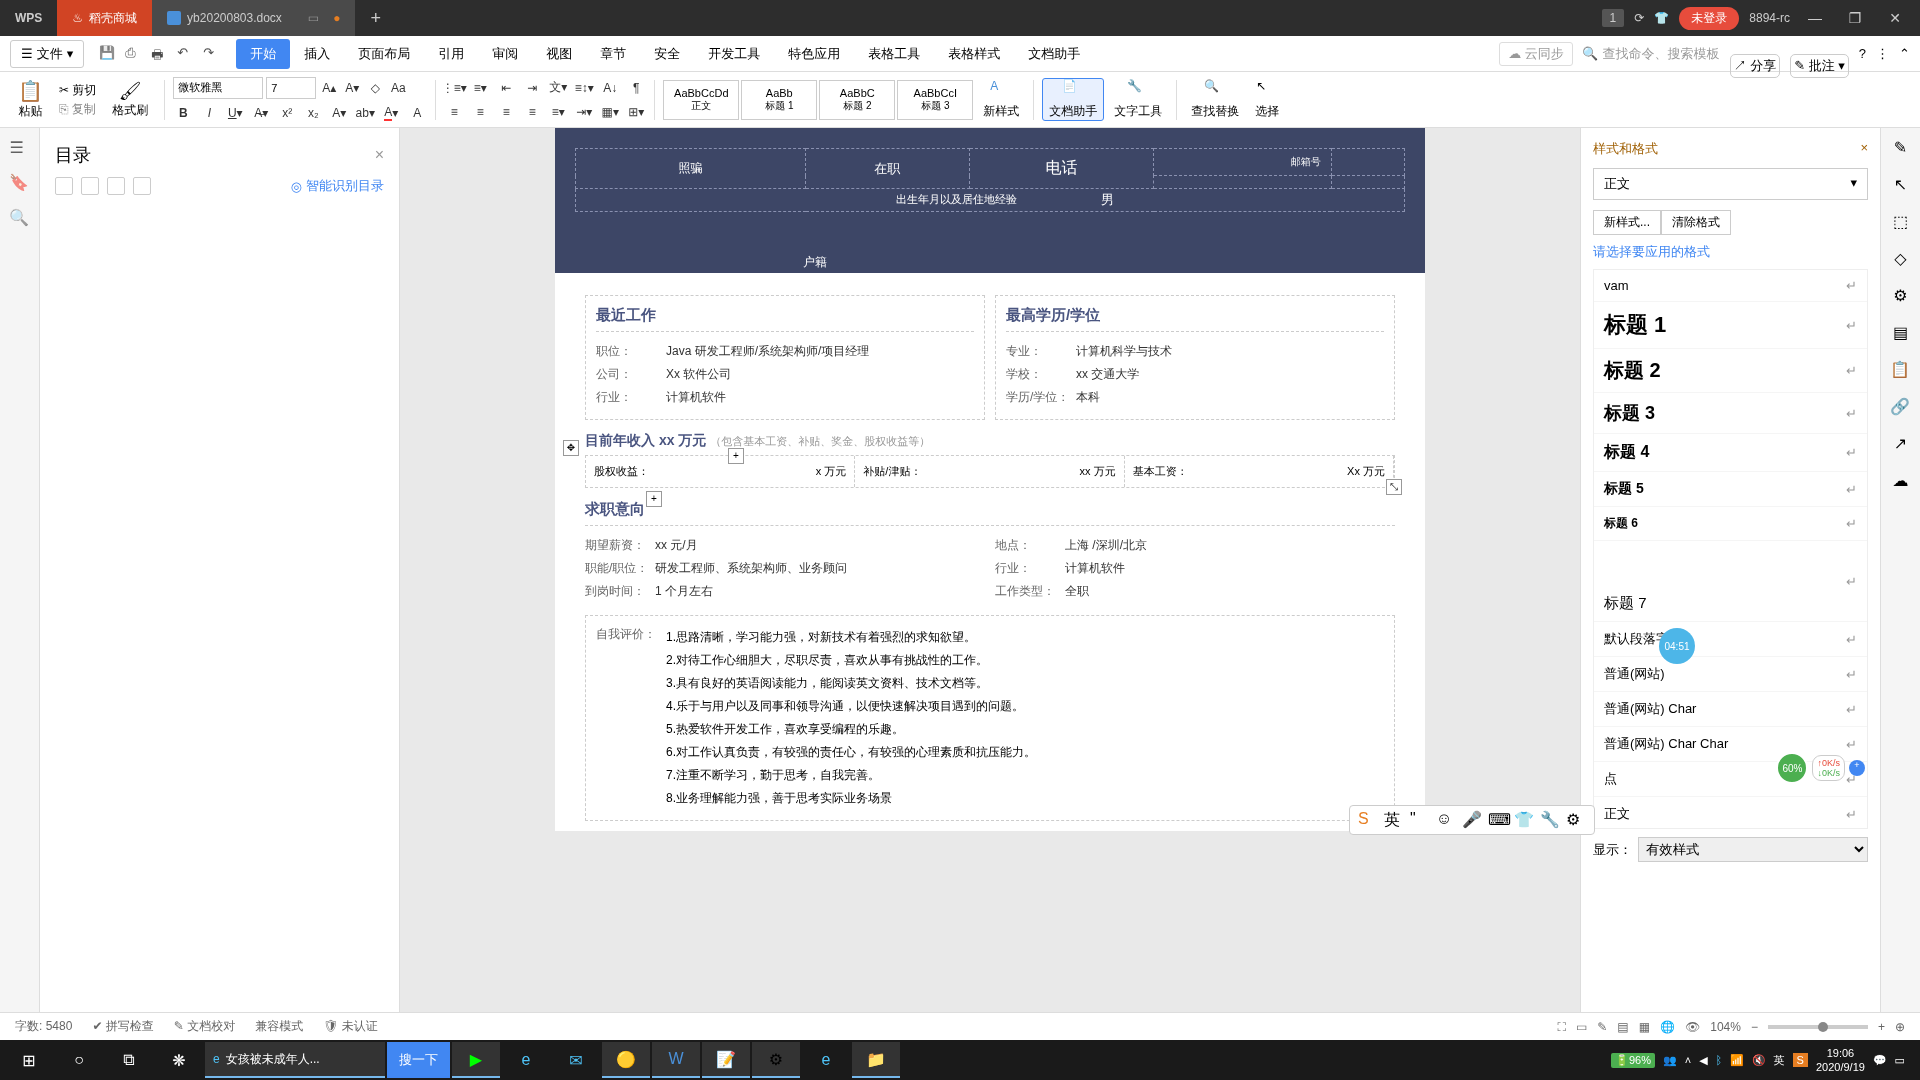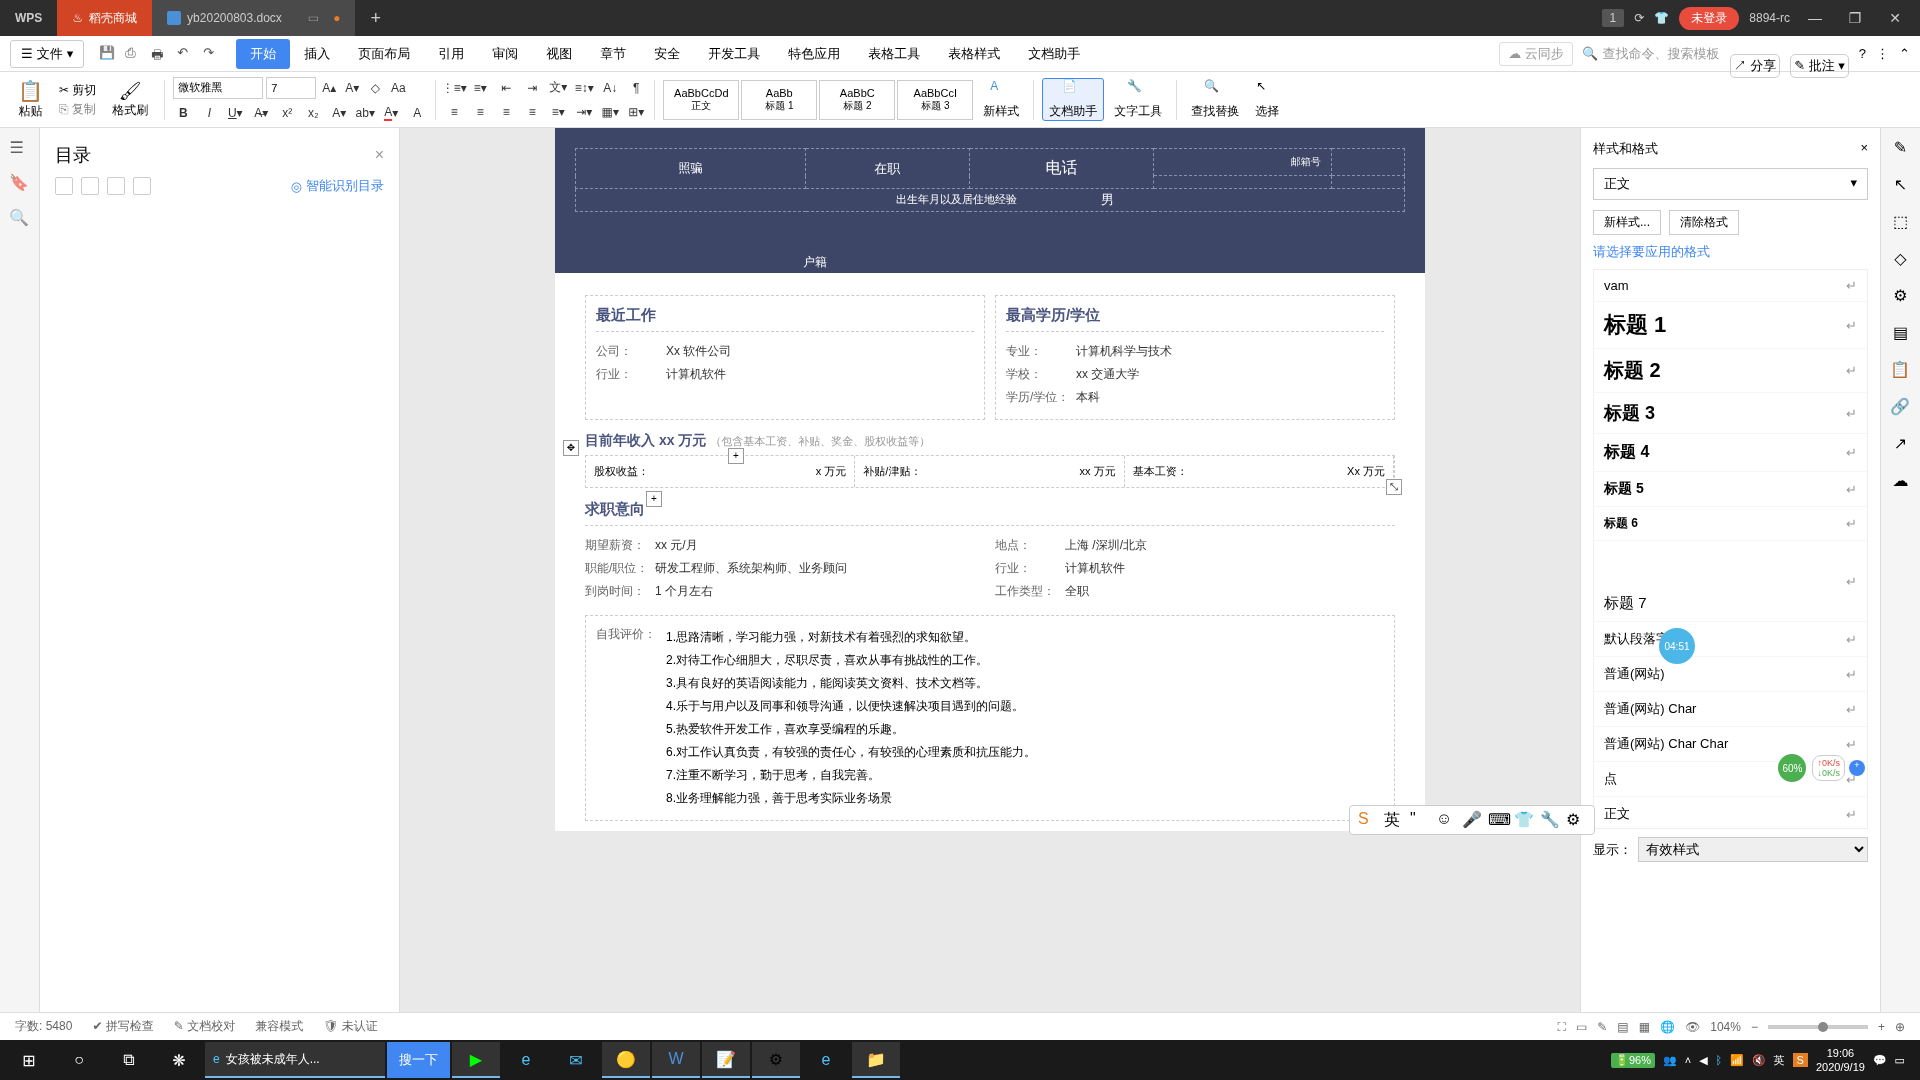--- a/index.html
+++ b/index.html
@@ -77,23 +77,23 @@
 .income-cell:last-child { border-right: none; }
 .table-handle { position: absolute; width: 16px; height: 16px; border: 1px solid #999; background: #fff; font-size: 10px; text-align: center; line-height: 14px; }
 .self-eval { border: 1px dashed #ccc; padding: 10px; font-size: 12px; display: flex; }
 .self-eval .label { width: 70px; color: #666; }
 .self-eval .lines { flex: 1; }
 .self-eval .lines div { padding: 3px 0; }
 
 .right-rail { width: 40px; background: #f5f5f5; border-left: 1px solid #ddd; display: flex; flex-direction: column; align-items: center; padding-top: 10px; gap: 18px; }
 
 .styles-panel { width: 300px; background: #fff; border-left: 1px solid #ddd; padding: 12px; font-size: 13px; position: relative; }
-.styles-panel .panel-header { display: flex; justify-content: space-between; align-items: flex-start; color: #000000; }
+.styles-panel .panel-header { display: flex; justify-content: space-between; align-items: flex-start; color: #a16207; }
 .styles-panel .current-style { border: 1px solid #ccc; padding: 6px 10px; margin: 10px 0; display: flex; justify-content: space-between; }
-.styles-panel .style-actions { display: flex; gap: 8px; margin-bottom: 4px; }
+.styles-panel .style-actions { display: flex; gap: 0; margin-bottom: 4px; }
 .styles-panel .style-actions button { border: 1px solid #ccc; background: #fff; padding: 3px 10px; font-size: 12px; }
 .styles-panel .prompt { color: #4187f2; margin: 8px 0; font-size: 13px; }
 .styles-panel .style-list { border: 1px solid #eee; max-height: 560px; overflow: auto; }
 .styles-panel .style-item { padding: 8px 10px; display: flex; justify-content: space-between; align-items: center; border-bottom: 1px solid #f5f5f5; }
 .styles-panel .style-item .para-mark { color: #999; }
 .styles-panel .h1 { font-size: 22px; font-weight: bold; }
 .styles-panel .h2 { font-size: 20px; font-weight: bold; }
 .styles-panel .h3 { font-size: 18px; font-weight: bold; }
 .styles-panel .h4 { font-size: 16px; font-weight: bold; }
 .styles-panel .h5 { font-size: 14px; font-weight: bold; }
@@ -346,20 +346,24 @@
           </table>
         <div style="position:absolute;bottom:2px;left:248px;font-size:12px">户籍</div>
       </div>
 
       <div class="resume-body">
         <div class="section section-row">
           <div class="section-box">
             <div class="section-title">最近工作</div>
             <div id="recent-work-rows">
                 <div class="field-row">
+                  <span class="field-label">职位：</span>
+                  <span class="field-value">Java 研发工程师/系统架构师/项目经理</span>
+                </div>
+                <div class="field-row">
                   <span class="field-label">公司：</span>
                   <span class="field-value">Xx 软件公司</span>
                 </div>
                 <div class="field-row">
                   <span class="field-label">行业：</span>
                   <span class="field-value">计算机软件</span>
                 </div>
               </div>
           </div>
           <div class="section-box">

